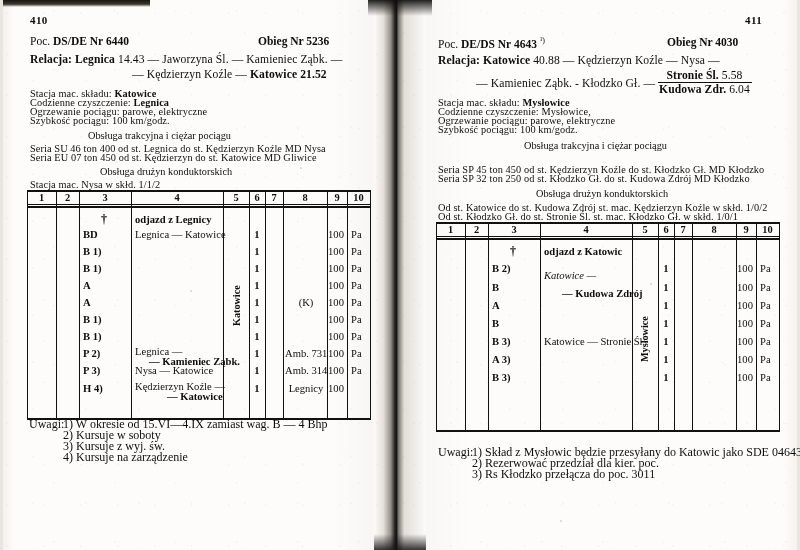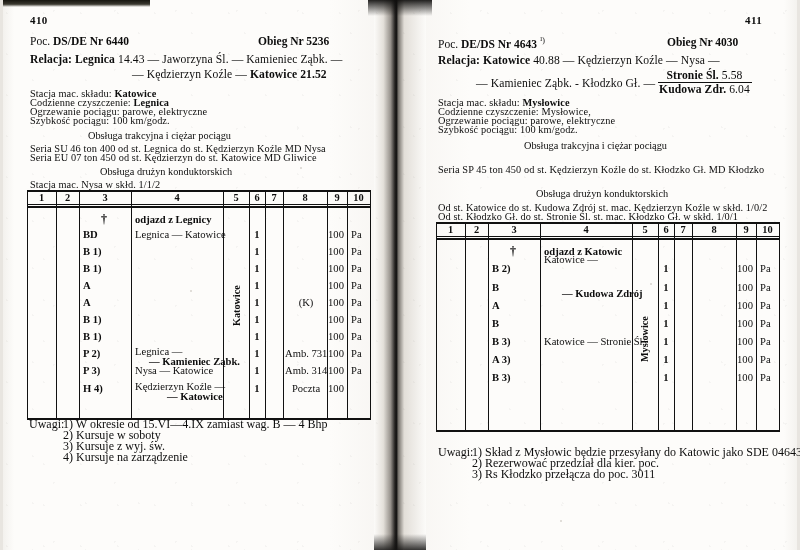--- a/index.html
+++ b/index.html
@@ -215,21 +215,21 @@
     <div class="cell" style="left:108px;top:175px;">Nysa — Katowice</div>
     <div class="cell c bold" style="left:222px;width:16px;top:175px;">1</div>
     <div class="cell c" style="left:258px;width:42px;top:175px;">Amb. 314</div>
     <div class="cell c" style="left:298px;width:22px;top:175px;">100</div>
     <div class="cell" style="left:324px;top:175px;">Pa</div>
 
     <div class="cell bold" style="left:56px;top:193px;">H 4)</div>
     <div class="cell" style="left:108px;top:191px;">Kędzierzyn Koźle —</div>
     <div class="cell bold" style="left:140px;top:201px;">— Katowice</div>
     <div class="cell c bold" style="left:222px;width:16px;top:193px;">1</div>
-    <div class="cell c" style="left:258px;width:42px;top:193px;">Poczta</div>
+    <div class="cell c" style="left:258px;width:42px;top:193px;">Legnicy</div>
     <div class="cell c" style="left:298px;width:22px;top:193px;">100</div>
   </div>
 
   <div class="notes" style="left:29px;top:419px;">Uwagi:</div>
   <div class="notes" style="left:63px;top:419px;">
     <span>1)</span>
     <span>W okresie od 15.VI—4.IX zamiast wag. B — 4 Bhp</span>
   </div>
   <div class="notes" style="left:63px;top:430px;">
     <span>2)</span>
@@ -289,20 +289,21 @@
     <span>Ogrzewanie pociągu:</span>
     <span>parowe, elektryczne</span>
   </div>
   <div class="line small" style="left:438px;top:124px;">
     <span>Szybkość pociągu:</span>
     <span>100 km/godz.</span>
   </div>
 
   <div class="ctr small" style="left:524px;top:140px;">Obsługa trakcyjna i ciężar pociągu</div>
   <div class="line small" style="left:438px;top:164px;">Seria SP 45 ton 450 od st. Kędzierzyn Koźle do st. Kłodzko Gł. MD Kłodzko</div>
+  <div class="line small" style="left:438px;top:173px;">Seria SP 32 ton 250 od st. Kłodzko Gł. do st. Kudowa Zdrój MD Kłodzko</div>
 
   <div class="ctr small" style="left:536px;top:188px;">Obsługa drużyn konduktorskich</div>
   <div class="line small" style="left:438px;top:202px;">Od st. Katowice do st. Kudowa Zdrój st. mac. Kędzierzyn Koźle w skłd. 1/0/2</div>
   <div class="line small" style="left:438px;top:211px;">Od st. Kłodzko Gł. do st. Stronie Śl. st. mac. Kłodzko Gł. w skłd. 1/0/1</div>
 
   <div class="tbl" style="left:436px;top:222px;width:344px;height:215px;">
     <div class="tline" style="left:0;top:0;width:344px;height:2px;"></div>
     <div class="tline" style="left:0;top:14px;width:344px;height:1px;"></div>
     <div class="tline" style="left:0;top:16px;width:344px;height:2px;"></div>
     <div class="tline" style="left:0;top:208px;width:344px;height:2px;"></div>
@@ -329,21 +330,21 @@
     <div class="hnum" style="left:256px;width:44px;top:2px;">8</div>
     <div class="hnum" style="left:300px;width:20px;top:2px;">9</div>
     <div class="hnum" style="left:320px;width:23px;top:2px;">10</div>
 
     <div class="vtext" style="left:203px;top:70px;height:70px;">Mysłowice</div>
 
     <div class="dagger" style="left:74px;top:22px;">†</div>
     <div class="cell bold" style="left:108px;top:24px;">odjazd z Katowic</div>
 
     <div class="cell bold" style="left:56px;top:41px;">B 2)</div>
-    <div class="cell" style="left:108px;top:32px;">Katowice —</div>
+    <div class="cell" style="left:108px;top:48px;font-style:italic;">Katowice —</div>
     <div class="cell bold" style="left:126px;top:66px;">— Kudowa Zdrój</div>
     <div class="cell c bold" style="left:222px;width:16px;top:41px;">1</div>
     <div class="cell c" style="left:298px;width:22px;top:41px;">100</div>
     <div class="cell" style="left:324px;top:41px;">Pa</div>
 
     <div class="cell bold" style="left:56px;top:60px;">B</div>
     <div class="cell c bold" style="left:222px;width:16px;top:60px;">1</div>
     <div class="cell c" style="left:298px;width:22px;top:60px;">100</div>
     <div class="cell" style="left:324px;top:60px;">Pa</div>
 

